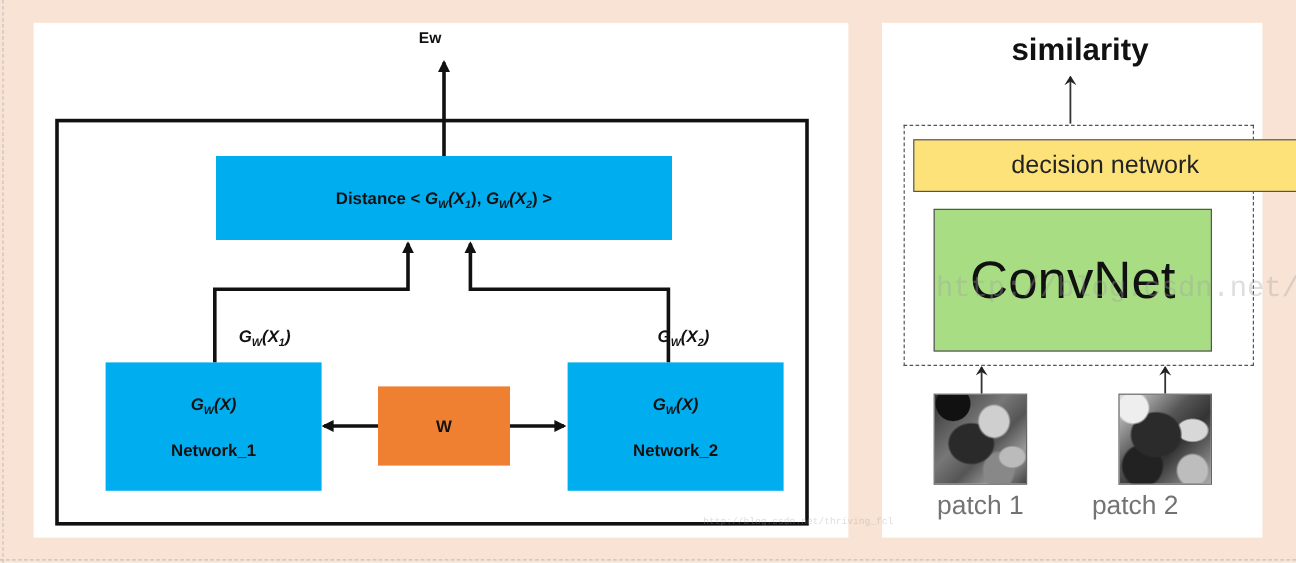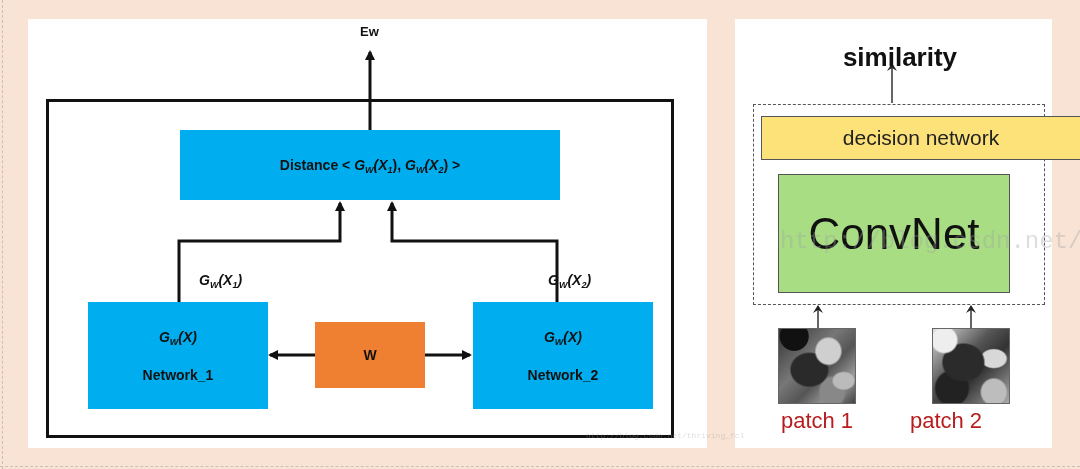--- a/index.html
+++ b/index.html
@@ -49,21 +49,21 @@
       display: flex; align-items: center; justify-content: center;
       font-size: 21px; color: #222;
     }
     .convnet {
       position: absolute; left: 778px; top: 174px; width: 232px; height: 119px;
       background: #a8dd84; border: 1.5px solid #555; box-sizing: border-box;
       display: flex; align-items: center; justify-content: center;
       font-size: 44px; color: #111;
     }
     .similarity {
-      position: absolute; left: 820px; top: 42px; width: 160px; text-align: center;
+      position: absolute; left: 820px; top: 26px; width: 160px; text-align: center;
       font-size: 26px; font-weight: bold; color: #111;
     }
     .patch {
       position: absolute; width: 78px; height: 76px; box-sizing: border-box;
       border: 1px solid #666;
     }
     #patch-1 {
       left: 778px; top: 328px;
       background:
         radial-gradient(circle at 20% 10%, #111 0 14px, transparent 15px),
@@ -78,21 +78,21 @@
       background:
         radial-gradient(circle at 15% 15%, #eee 0 12px, transparent 14px),
         radial-gradient(ellipse at 40% 45%, #2b2b2b 0 20px, transparent 22px),
         radial-gradient(ellipse at 25% 80%, #222 0 16px, transparent 18px),
         radial-gradient(ellipse at 80% 40%, #d8d8d8 0 12px, transparent 14px),
         radial-gradient(ellipse at 80% 85%, #bdbdbd 0 12px, transparent 14px),
         linear-gradient(135deg, #ddd 0%, #555 40%, #333 60%, #aaa 100%);
     }
     .patch-label {
       position: absolute; top: 408px; width: 100px; text-align: center;
-      font-size: 22px; color: #b91c1c;
+      font-size: 22px; color: #737373;
     }
     .watermark {
       position: absolute; color: rgba(160,160,160,0.35);
       font-family: Liberation Mono, monospace; white-space: nowrap;
     }
   </style>
 </head>
 <body>
 
 <div class="page-border-left"></div>
@@ -131,21 +131,21 @@
       <line x1="892" y1="103" x2="892" y2="64" stroke="#333" stroke-width="1.5" marker-end="url(#ah2)"></line>
     </g>
   <g>
       <line x1="818" y1="328" x2="818" y2="306" stroke="#333" stroke-width="1.5" marker-end="url(#ah2)"></line>
     </g>
   <g>
       <line x1="971" y1="328" x2="971" y2="306" stroke="#333" stroke-width="1.5" marker-end="url(#ah2)"></line>
     </g>
 </svg>
 
-<div class="lbl" style="left:360px; top:24px; font-size:13px;">Ew</div>
+<div class="lbl" style="left:349px; top:24px; font-size:13px;">Ew</div>
 
 <div class="box blue" style="left:180px; top:130px; width:380px; height:70px; font-size:14px;">
   <span>
     <span>Distance &lt; </span><span class="gw">G</span><span class="gw sub">W</span><span class="gw">(X</span><span class="gw sub">1</span><span>), </span><span class="gw">G</span><span class="gw sub">W</span><span class="gw">(X</span><span class="gw sub">2</span><span>) &gt;</span>
   </span>
 </div>
 
 <div class="lbl gw" style="left:199px; top:272px;">
   <span>G</span><span class="sub">W</span><span>(X</span><span class="sub">1</span><span>)</span>
 </div>

